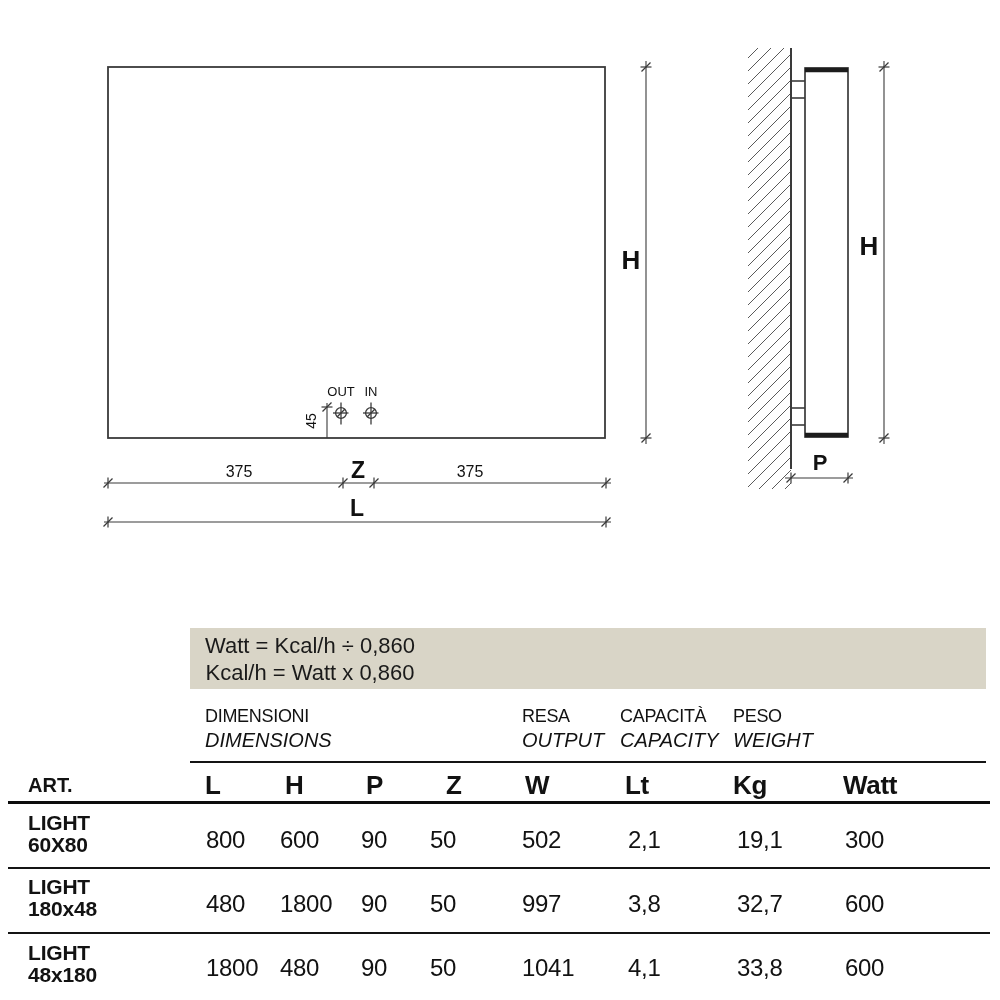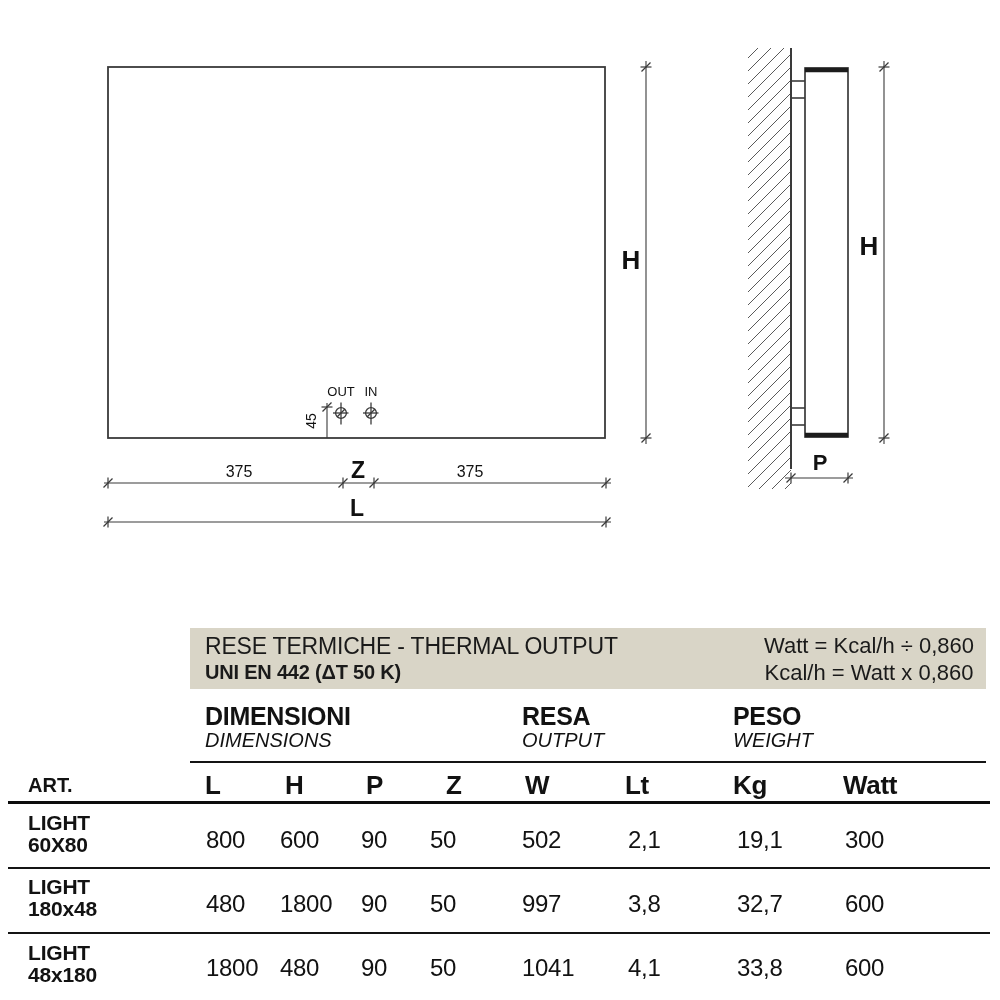--- a/index.html
+++ b/index.html
@@ -18,21 +18,21 @@
     position:absolute;left:190px;top:628px;width:796px;height:61px;
     background:#d9d5c7;display:flex;justify-content:space-between;align-items:center;
     box-sizing:border-box;padding:0 12px 0 15px;
   }
   .band-title-1{font-size:23px;line-height:27px;color:#1a1a1a;letter-spacing:-0.2px;}
   .band-title-2{font-size:20px;line-height:24px;font-weight:bold;color:#1a1a1a;letter-spacing:-0.2px;}
   .band-formulas{font-size:22px;line-height:27px;text-align:center;color:#1a1a1a;}
 
   
   .grp{position:absolute;top:705px;}
-  .grp-it{font-size:25px;font-weight:bold;letter-spacing:-0.3px;line-height:23px;}
+  .grp-it{font-size:18px;font-weight:normal;letter-spacing:-0.3px;line-height:23px;}
   .grp-en{font-size:20px;font-style:italic;line-height:22px;margin-top:1px;}
   .grp-dim{left:205px}.grp-resa{left:522px}.grp-cap{left:620px}.grp-peso{left:733px}.grp-res{left:843px}
 
   .rule-thin{position:absolute;left:190px;top:761px;width:796px;height:2px;background:#141414;}
   .rule-thick{position:absolute;left:8px;top:801px;width:982px;height:3px;background:#0c0c0c;}
   .row-sep{position:absolute;left:8px;width:982px;height:2px;background:#141414;}
   .sep-1{top:867px}.sep-2{top:932px}
 
   .art-header{position:absolute;left:28px;top:774px;font-size:20px;font-weight:bold;}
   .col-letter{position:absolute;top:770px;font-size:26px;font-weight:bold;letter-spacing:-0.3px;}
@@ -144,37 +144,37 @@
       <g>
         <line x1="785" y1="478" x2="853" y2="478" class="stroke thin"></line>
         <use href="#tkh" x="791" y="478"></use>
         <use href="#tkh" x="848" y="478"></use>
         <text x="820" y="470" font-size="22" font-weight="bold" text-anchor="middle">P</text>
       </g>
     </g>
   </svg>
 
   <div class="band">
-    <div>
-      <div class="band-title-1">RESE TERMICHE - THERMAL OUTPUT</div>
-      <div class="band-title-2">UNI EN 442 (ΔT 50 K)</div>
-    </div>
     <div class="band-formulas">
       <div>Watt = Kcal/h ÷ 0,860</div>
       <div>Kcal/h = Watt x 0,860</div>
     </div>
   </div>
 
   <div class="grp grp-dim">
     <div class="grp-it">DIMENSIONI</div>
     <div class="grp-en">DIMENSIONS</div>
   </div>
   <div class="grp grp-resa">
     <div class="grp-it">RESA</div>
     <div class="grp-en">OUTPUT</div>
+  </div>
+  <div class="grp grp-cap">
+    <div class="grp-it">CAPACITÀ</div>
+    <div class="grp-en">CAPACITY</div>
   </div>
   <div class="grp grp-peso">
     <div class="grp-it">PESO</div>
     <div class="grp-en">WEIGHT</div>
   </div>
 
   <div class="rule-thin"></div>
 
   <div class="art-header">ART.</div>
   <div class="col-letter hL">L</div>

